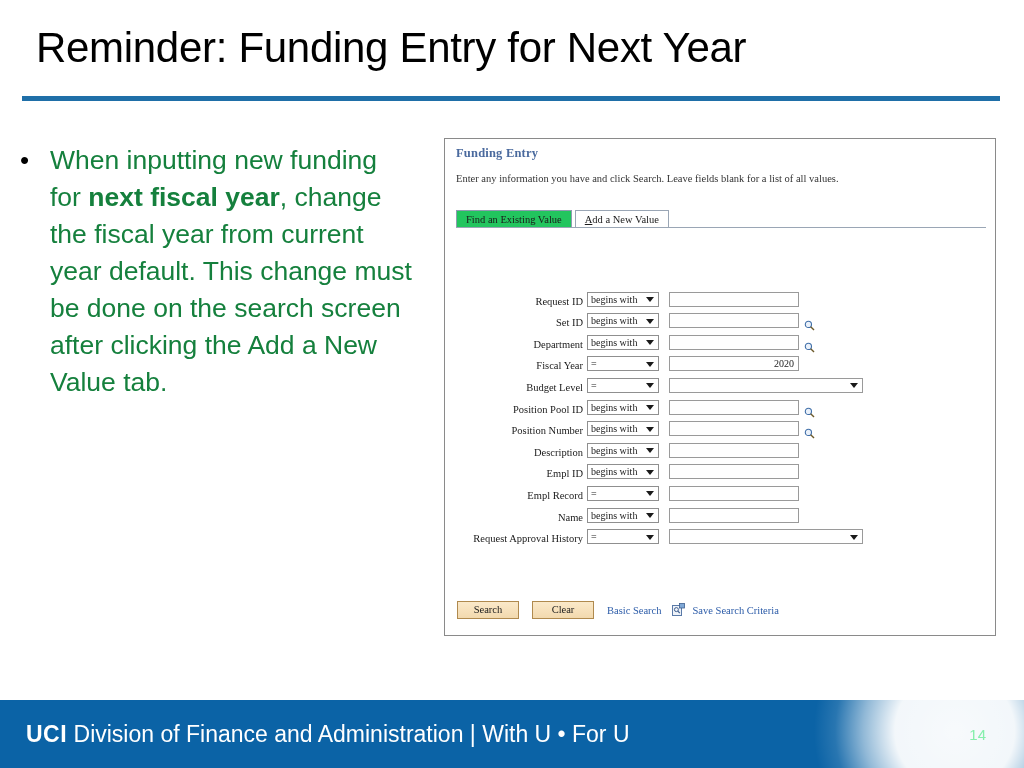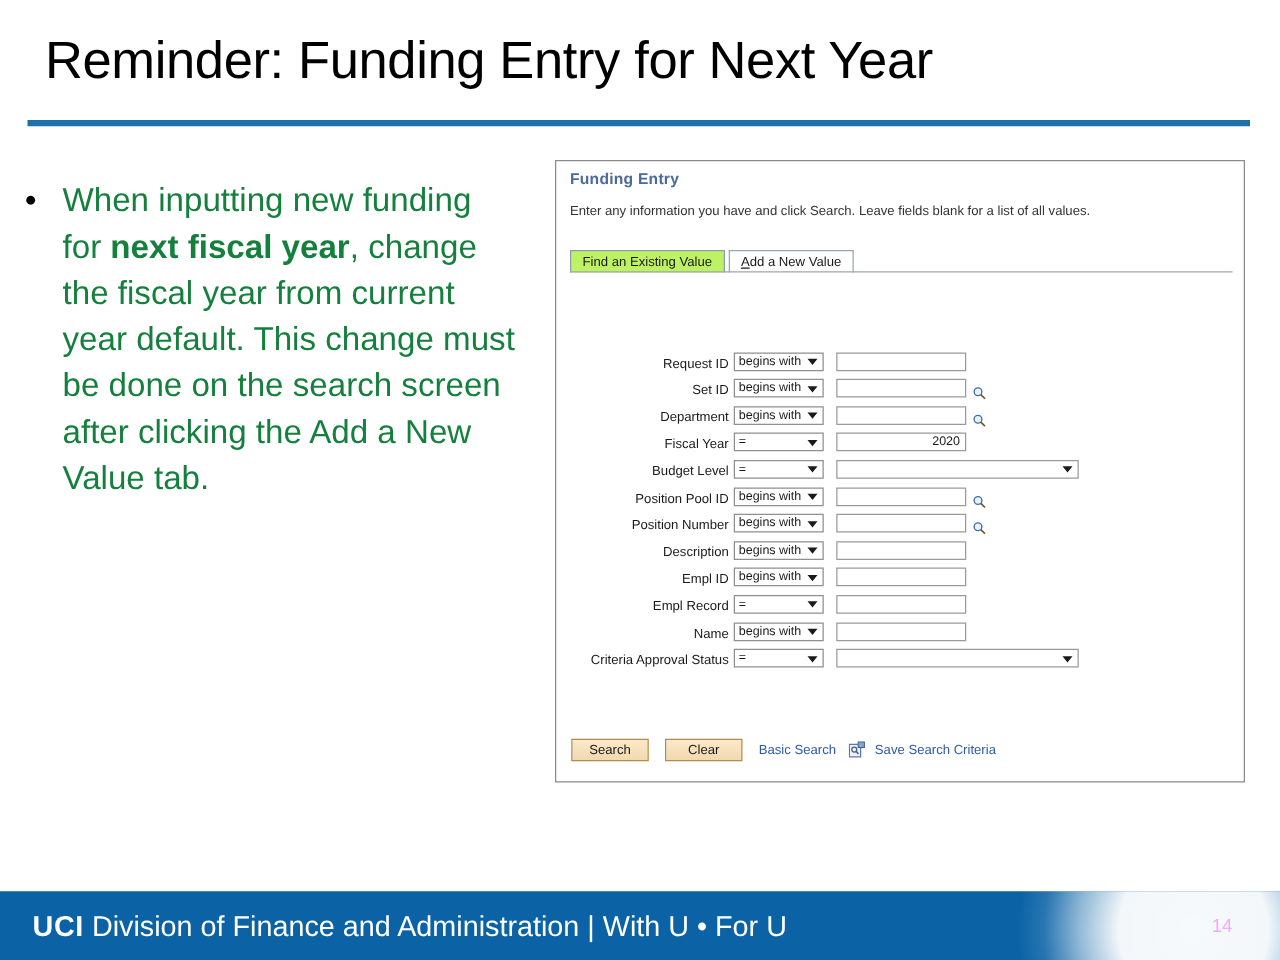--- a/index.html
+++ b/index.html
@@ -61,27 +61,27 @@
     font-size: 26.5px;
     line-height: 37px;
     color: #15803d;
   }
   .bullet-text b { font-weight: bold; }
 
   
   .shot {
     position: absolute;
     left: 444px;
-    top: 128px;
+    top: 138px;
     width: 552px;
     height: 498px;
     background: #ffffff;
     border: 1px solid #8a8a8a;
     box-sizing: border-box;
-    font-family: Liberation Sans, sans-serif;
+    font-family: Liberation Serif, serif;
     overflow: hidden;
   }
   .shot-inner {
     position: relative;
     width: 100%;
     height: 100%;
   }
   .pt-title {
     position: absolute;
     left: 11px;
@@ -114,21 +114,21 @@
     line-height: 18px;
     padding: 0 9px;
     font-size: 10.5px;
     color: #1a1a1a;
     border: 1px solid #9aa6b5;
     border-bottom: none;
     box-sizing: border-box;
     white-space: nowrap;
   }
   .tab.active {
-    background: #bef264;
+    background: #22c55e;
     border-color: #8e9cb0;
     font-weight: normal;
   }
   .tab.inactive {
     background: #ffffff;
     margin-left: 3px;
   }
   .tab u { text-decoration: underline; }
   .tab-underline {
     position: absolute;
@@ -217,21 +217,21 @@
     background: #ffffff;
     box-sizing: border-box;
     font-size: 10px;
     color: #1a1a1a;
     line-height: 13px;
     margin-left: 10px;
     padding: 0 4px;
     position: relative;
     overflow: hidden;
   }
-  .fval.w-text { width: 104px; }
+  .fval.w-text { width: 130px; }
   .fval.w-sel  { width: 194px; }
   .fval.right  { text-align: right; }
   .fval .caret {
     position: absolute;
     right: 4px;
     top: 4.5px;
     width: 0; height: 0;
     border-left: 4px solid transparent;
     border-right: 4px solid transparent;
     border-top: 5px solid #1a1a1a;
@@ -312,21 +312,21 @@
     display: inline-block;
     position: relative;
   }
 
   
   .footer {
     position: absolute;
     left: 0;
     bottom: 0;
     width: 1024px;
-    height: 55px;
+    height: 68px;
     background: #0b63a6;
     overflow: hidden;
   }
   .footer-glow {
     position: absolute;
     right: -40px;
     top: -60px;
     width: 260px;
     height: 175px;
     background: radial-gradient(circle at 58% 52%, rgba(255,255,255,0.97) 0%, rgba(255,255,255,0.95) 34%, rgba(255,255,255,0.55) 52%, rgba(255,255,255,0.12) 68%, rgba(255,255,255,0) 80%);
@@ -341,21 +341,21 @@
     font-weight: 300;
     white-space: nowrap;
   }
   .footer-text .uci { font-weight: bold; letter-spacing: 0.5px; }
   .page-num {
     position: absolute;
     right: 38px;
     top: 50%;
     transform: translateY(-50%);
     font-size: 15px;
-    color: #f0abfc;
+    color: #86efac;
   }
 </style>
 </head>
 <body>
 
 <div class="slide-title">Reminder: Funding Entry for Next Year</div>
 <div class="title-rule"></div>
 
 <div class="bullet-block">
   <div class="bullet-row">
@@ -445,21 +445,21 @@
           <div class="flabel">Empl Record</div>
           <div class="fop"><span>=</span><span class="caret"></span></div>
           <div class="fval w-text"></div>
         </div>
         <div class="frow">
           <div class="flabel">Name</div>
           <div class="fop"><span>begins with</span><span class="caret"></span></div>
           <div class="fval w-text"></div>
         </div>
         <div class="frow">
-          <div class="flabel">Criteria Approval Status</div>
+          <div class="flabel">Request Approval History</div>
           <div class="fop"><span>=</span><span class="caret"></span></div>
           <div class="fval w-sel">
             <span class="caret"></span>
           </div>
         </div>
       </div>
 
 
     <div class="btnrow">
       <div class="pbtn">Search</div>

